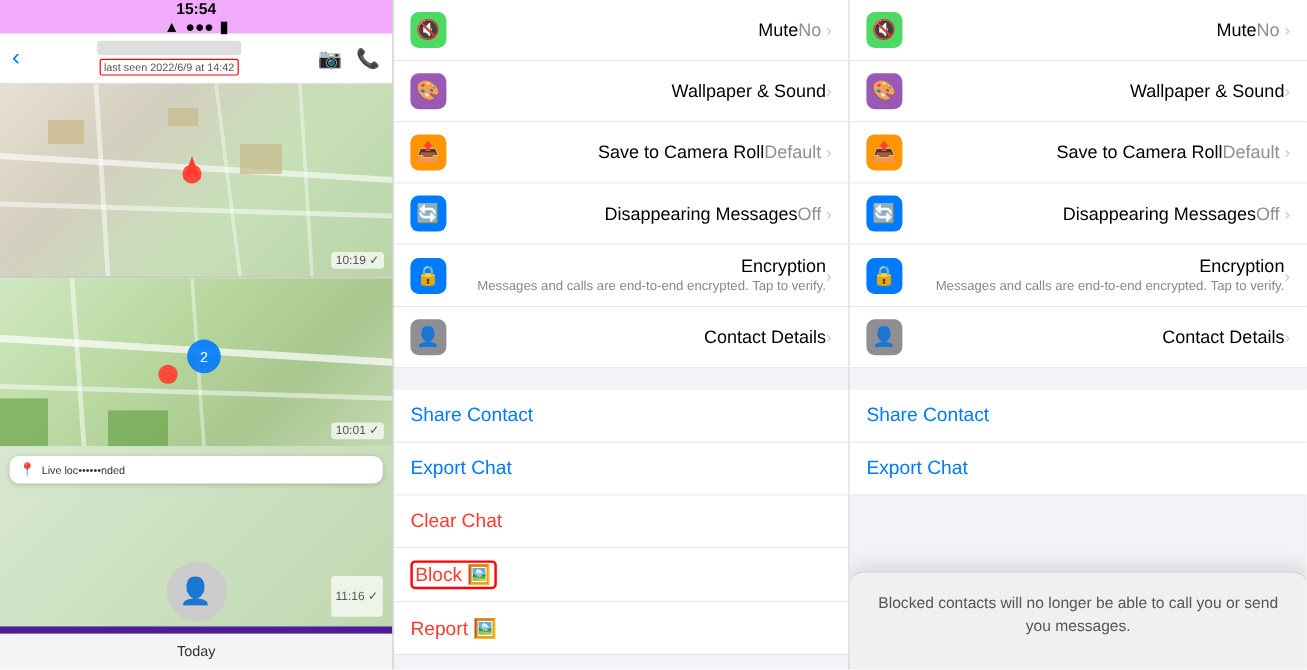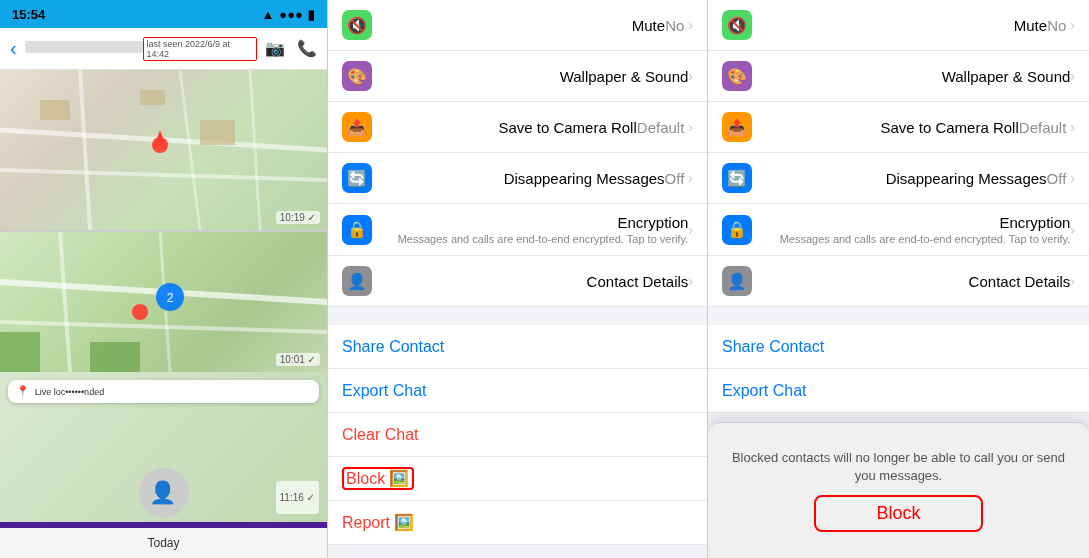--- a/index.html
+++ b/index.html
@@ -18,28 +18,29 @@
       width: 328px;
       height: 558px;
       background: #e8e8e8;
       position: relative;
       overflow: hidden;
       border-right: 1px solid #ccc;
       flex-shrink: 0;
     }
 
     .phone-status-bar {
-      background: #0ea5e9;
+      background: #f0abfc;
       height: 28px;
       display: flex;
       align-items: center;
       justify-content: space-between;
       padding: 0 12px;
       font-size: 13px;
       font-weight: 600;
+      flex-direction: column;
     }
 
     .phone-top-bar {
       background: #fff;
       height: 42px;
       display: flex;
       align-items: center;
       padding: 0 10px;
       border-bottom: 1px solid #e0e0e0;
       gap: 8px;
@@ -47,21 +48,21 @@
 
     .phone-back-btn {
       color: #007AFF;
       font-size: 20px;
       cursor: pointer;
     }
 
     .phone-contact-info {
       flex: 1;
       display: flex;
-      flex-direction: row;
+      flex-direction: column;
       align-items: center;
     }
 
     .contact-name-placeholder {
       width: 120px;
       height: 12px;
       background: #ddd;
       border-radius: 3px;
       margin-bottom: 3px;
     }
@@ -238,21 +239,21 @@
       overflow: hidden;
       flex-shrink: 0;
       position: relative;
     }
 
     .dialog-overlay {
       position: absolute;
       bottom: 0;
       left: 0;
       right: 0;
-      height: 136px;
+      height: 82px;
       background: rgba(240,240,240,0.97);
       border-top: 1px solid #ccc;
       border-radius: 12px 12px 0 0;
       display: flex;
       flex-direction: column;
       align-items: center;
       justify-content: center;
       z-index: 10;
       padding: 12px 16px;
       box-shadow: 0 -4px 16px rgba(0,0,0,0.12);
@@ -481,15 +482,14 @@
       <span class="settings-link">Share Contact</span>
     </div>
 
     <div class="settings-item">
       <span class="settings-link">Export Chat</span>
     </div>
   </div>
 
   <div class="dialog-overlay">
     <p class="dialog-text">Blocked contacts will no longer be able to call you or send you messages.</p>
-    <button class="dialog-block-btn">Block</button>
   </div>
 </div>
 
 </body></html>

